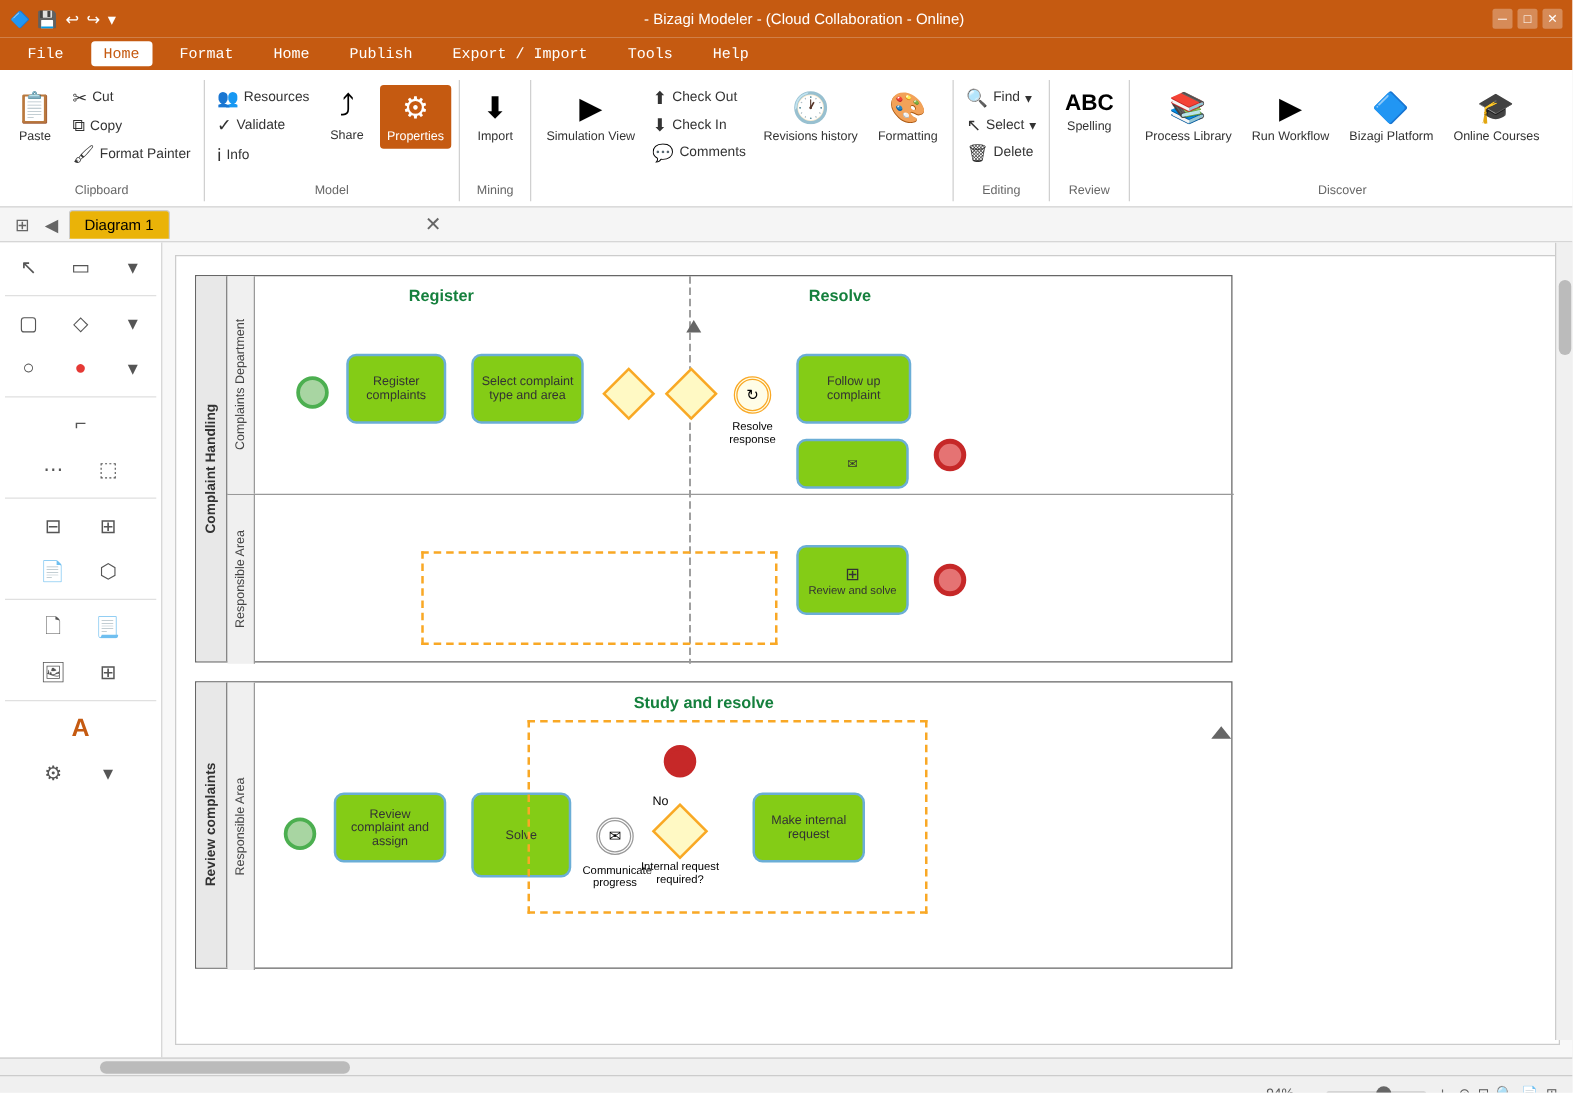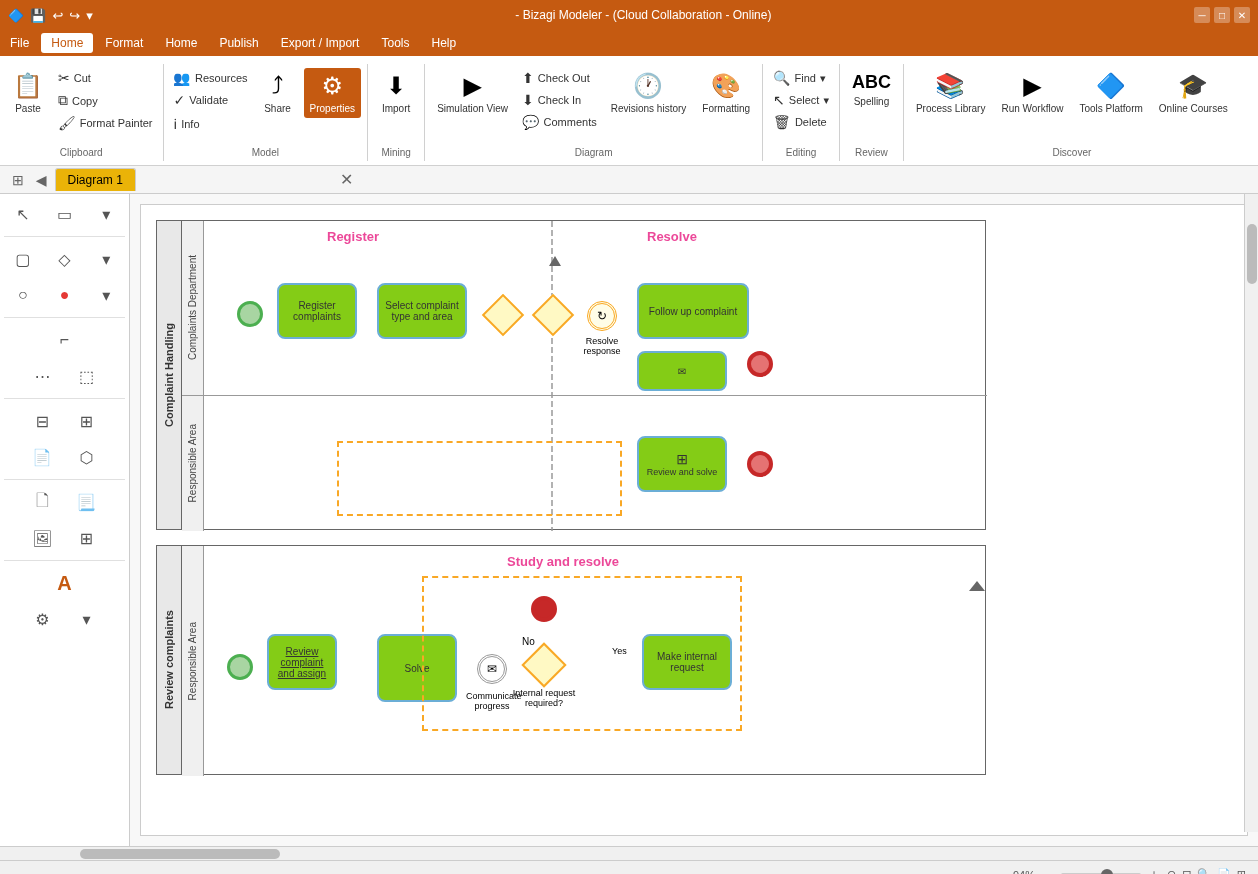--- a/index.html
+++ b/index.html
@@ -20,22 +20,23 @@
     #titlebar .win-btn { width: 16px; height: 16px; background: rgba(255,255,255,0.3); border-radius: 2px; display: flex; align-items: center; justify-content: center; font-size: 10px; cursor: pointer; color: white; }
     #titlebar .left-icons { display: flex; gap: 6px; align-items: center; }
     #titlebar .left-icons span { font-size: 13px; cursor: pointer; }
 
     
     #menubar {
       height: 26px;
       background: #c55a11;
       display: flex;
       align-items: center;
-      padding: 0 0;
-      gap: 2px;
+      padding: 0 12px;
+      gap: 12px;
+      font-family: Liberation Mono, monospace;
     }
     .menu-item {
       padding: 3px 10px;
       color: white;
       cursor: pointer;
       border-radius: 3px;
       font-size: 12px;
     }
     .menu-item.active { background: white; color: #c55a11; }
 
@@ -305,21 +306,21 @@
       width: 100%;
       height: 100%;
       pointer-events: none;
       overflow: visible;
     }
 
     .section-label {
       position: absolute;
       font-size: 13px;
       font-weight: bold;
-      color: #ec4899;
+      color: #15803d;
     }
 
     .dashed-box {
       position: absolute;
       border: 2px dashed #f9a825;
       background: transparent;
     }
 
     
     #hscrollbar {
@@ -468,21 +469,20 @@
       </div>
       <div class="ribbon-btn-large">
         <div class="icon">🕐</div>
         <div class="label">Revisions history</div>
       </div>
       <div class="ribbon-btn-large">
         <div class="icon">🎨</div>
         <div class="label">Formatting</div>
       </div>
     </div>
-    <div class="ribbon-group-label">Diagram</div>
   </div>
   <div class="ribbon-divider"></div>
 
   <div class="ribbon-group-wrapper">
     <div class="ribbon-group-content">
       <div class="ribbon-col">
         <div class="ribbon-btn-small">
           <span class="icon">🔍</span>
           <span>Find</span>
           <span>▾</span>
@@ -518,21 +518,21 @@
       <div class="ribbon-btn-large">
         <div class="icon">📚</div>
         <div class="label">Process Library</div>
       </div>
       <div class="ribbon-btn-large">
         <div class="icon">▶</div>
         <div class="label">Run Workflow</div>
       </div>
       <div class="ribbon-btn-large">
         <div class="icon">🔷</div>
-        <div class="label">Tools Platform</div>
+        <div class="label">Bizagi Platform</div>
       </div>
       <div class="ribbon-btn-large">
         <div class="icon">🎓</div>
         <div class="label">Online Courses</div>
       </div>
     </div>
     <div class="ribbon-group-label">Discover</div>
   </div>
 
 </div>
@@ -676,21 +676,21 @@
             <span>Select complaint type and area</span>
           </div>
 
           <div class="bpmn-gateway" style="left:306px; top:79px; width:30px; height:30px;"></div>
 
           <div class="bpmn-gateway" style="left:356px; top:79px; width:30px; height:30px;"></div>
 
           <div class="bpmn-intermediate" style="left:405px; top:80px; width:30px; height:30px; background:#fffde7; border-color:#f9a825;">↻</div>
           <div style="position:absolute;left:398px;top:115px;font-size:9px;text-align:center;width:44px;">Resolve response</div>
 
-          <div class="bpmn-task" style="left:455px; top:62px; width:112px; height:56px;">
+          <div class="bpmn-task" style="left:455px; top:62px; width:92px; height:56px;">
             <span>Follow up complaint</span>
           </div>
 
           <div class="bpmn-task" style="left:455px; top:130px; width:90px; height:40px;">
             <span>✉</span>
           </div>
 
           <div class="bpmn-event-end" style="left:565px; top:130px; width:26px; height:26px;"></div>
         </div>
 
@@ -723,41 +723,41 @@
           <polygon points="820,35 828,45 812,45" fill="#666"></polygon>
         </svg>
 
         <div class="lane" style="left:25px; top:0; width:805px; height:230px; border-bottom:none;">
           <div class="lane-header">
             <div class="lane-header-text">Responsible Area</div>
           </div>
 
           <div class="bpmn-event-start" style="left:45px; top:108px; width:26px; height:26px;"></div>
 
-          <div class="bpmn-task" style="left:85px; top:88px; width:70px; height:56px;text-decoration:underline;">
+          <div class="bpmn-task" style="left:85px; top:88px; width:90px; height:56px;">
             <span>Review complaint and assign</span>
           </div>
 
           <div class="bpmn-task" style="left:195px; top:88px; width:80px; height:68px;">
             <span>Solve</span>
           </div>
 
           <div class="bpmn-intermediate" style="left:295px; top:108px; width:30px; height:30px; border-color:#999;">✉</div>
           <div style="position:absolute;left:284px;top:145px;font-size:9px;text-align:center;width:52px;">Communicate progress</div>
 
           <div class="bpmn-gateway" style="left:346px; top:103px; width:32px; height:32px;"></div>
           <div style="position:absolute;left:326px;top:142px;font-size:9px;text-align:center;width:72px;">Internal request required?</div>
 
           <div style="position:absolute;left:340px;top:90px;font-size:10px;">No</div>
 
           <div style="position:absolute;left:430px;top:100px;font-size:9px;">Yes</div>
 
           <div class="bpmn-event-end" style="left:349px; top:50px; width:26px; height:26px; background:#c62828;"></div>
 
-          <div class="bpmn-task" style="left:420px; top:88px; width:90px; height:56px;margin-left:40px;">
+          <div class="bpmn-task" style="left:420px; top:88px; width:90px; height:56px;">
             <span>Make internal request</span>
           </div>
 
           <div class="dashed-box" style="left:240px; top:30px; width:320px; height:155px; border-color:#f9a825;"></div>
         </div>
       </div>
 
     </div>
 
     <div style="position:absolute;right:0;top:0;width:14px;height:calc(100% - 14px);background:#f0f0f0;border-left:1px solid #ccc;">

